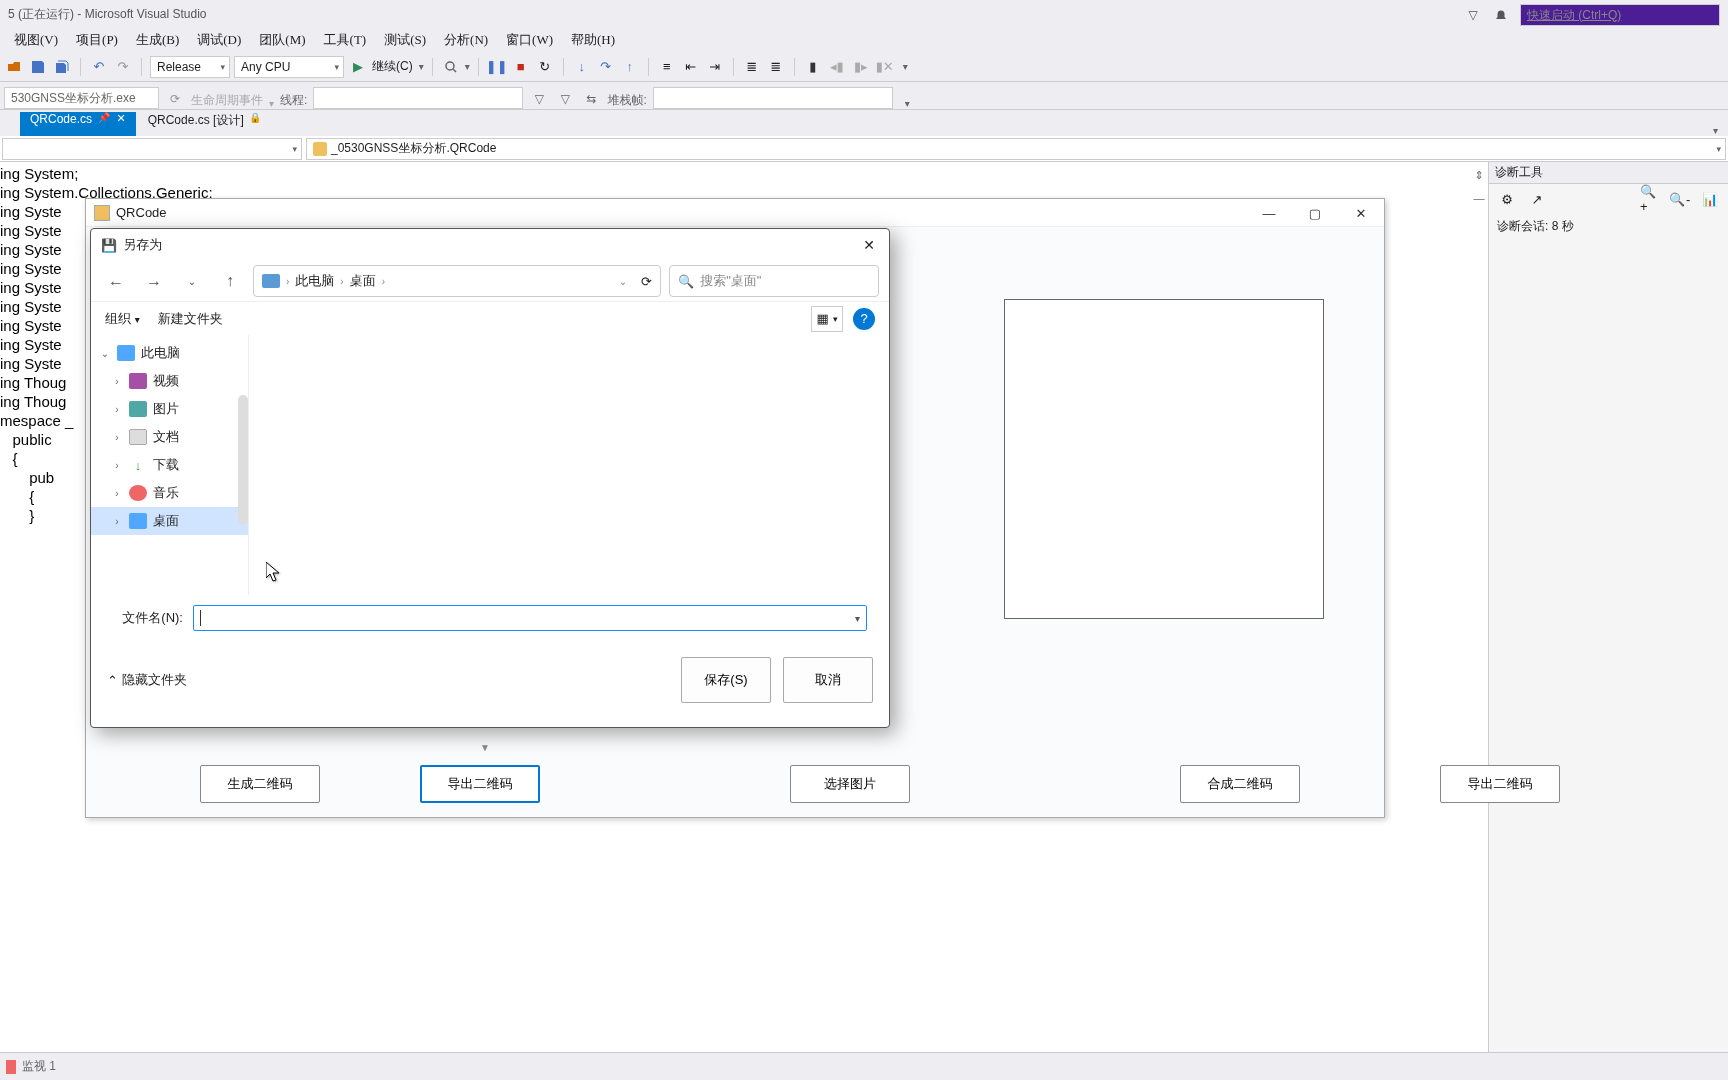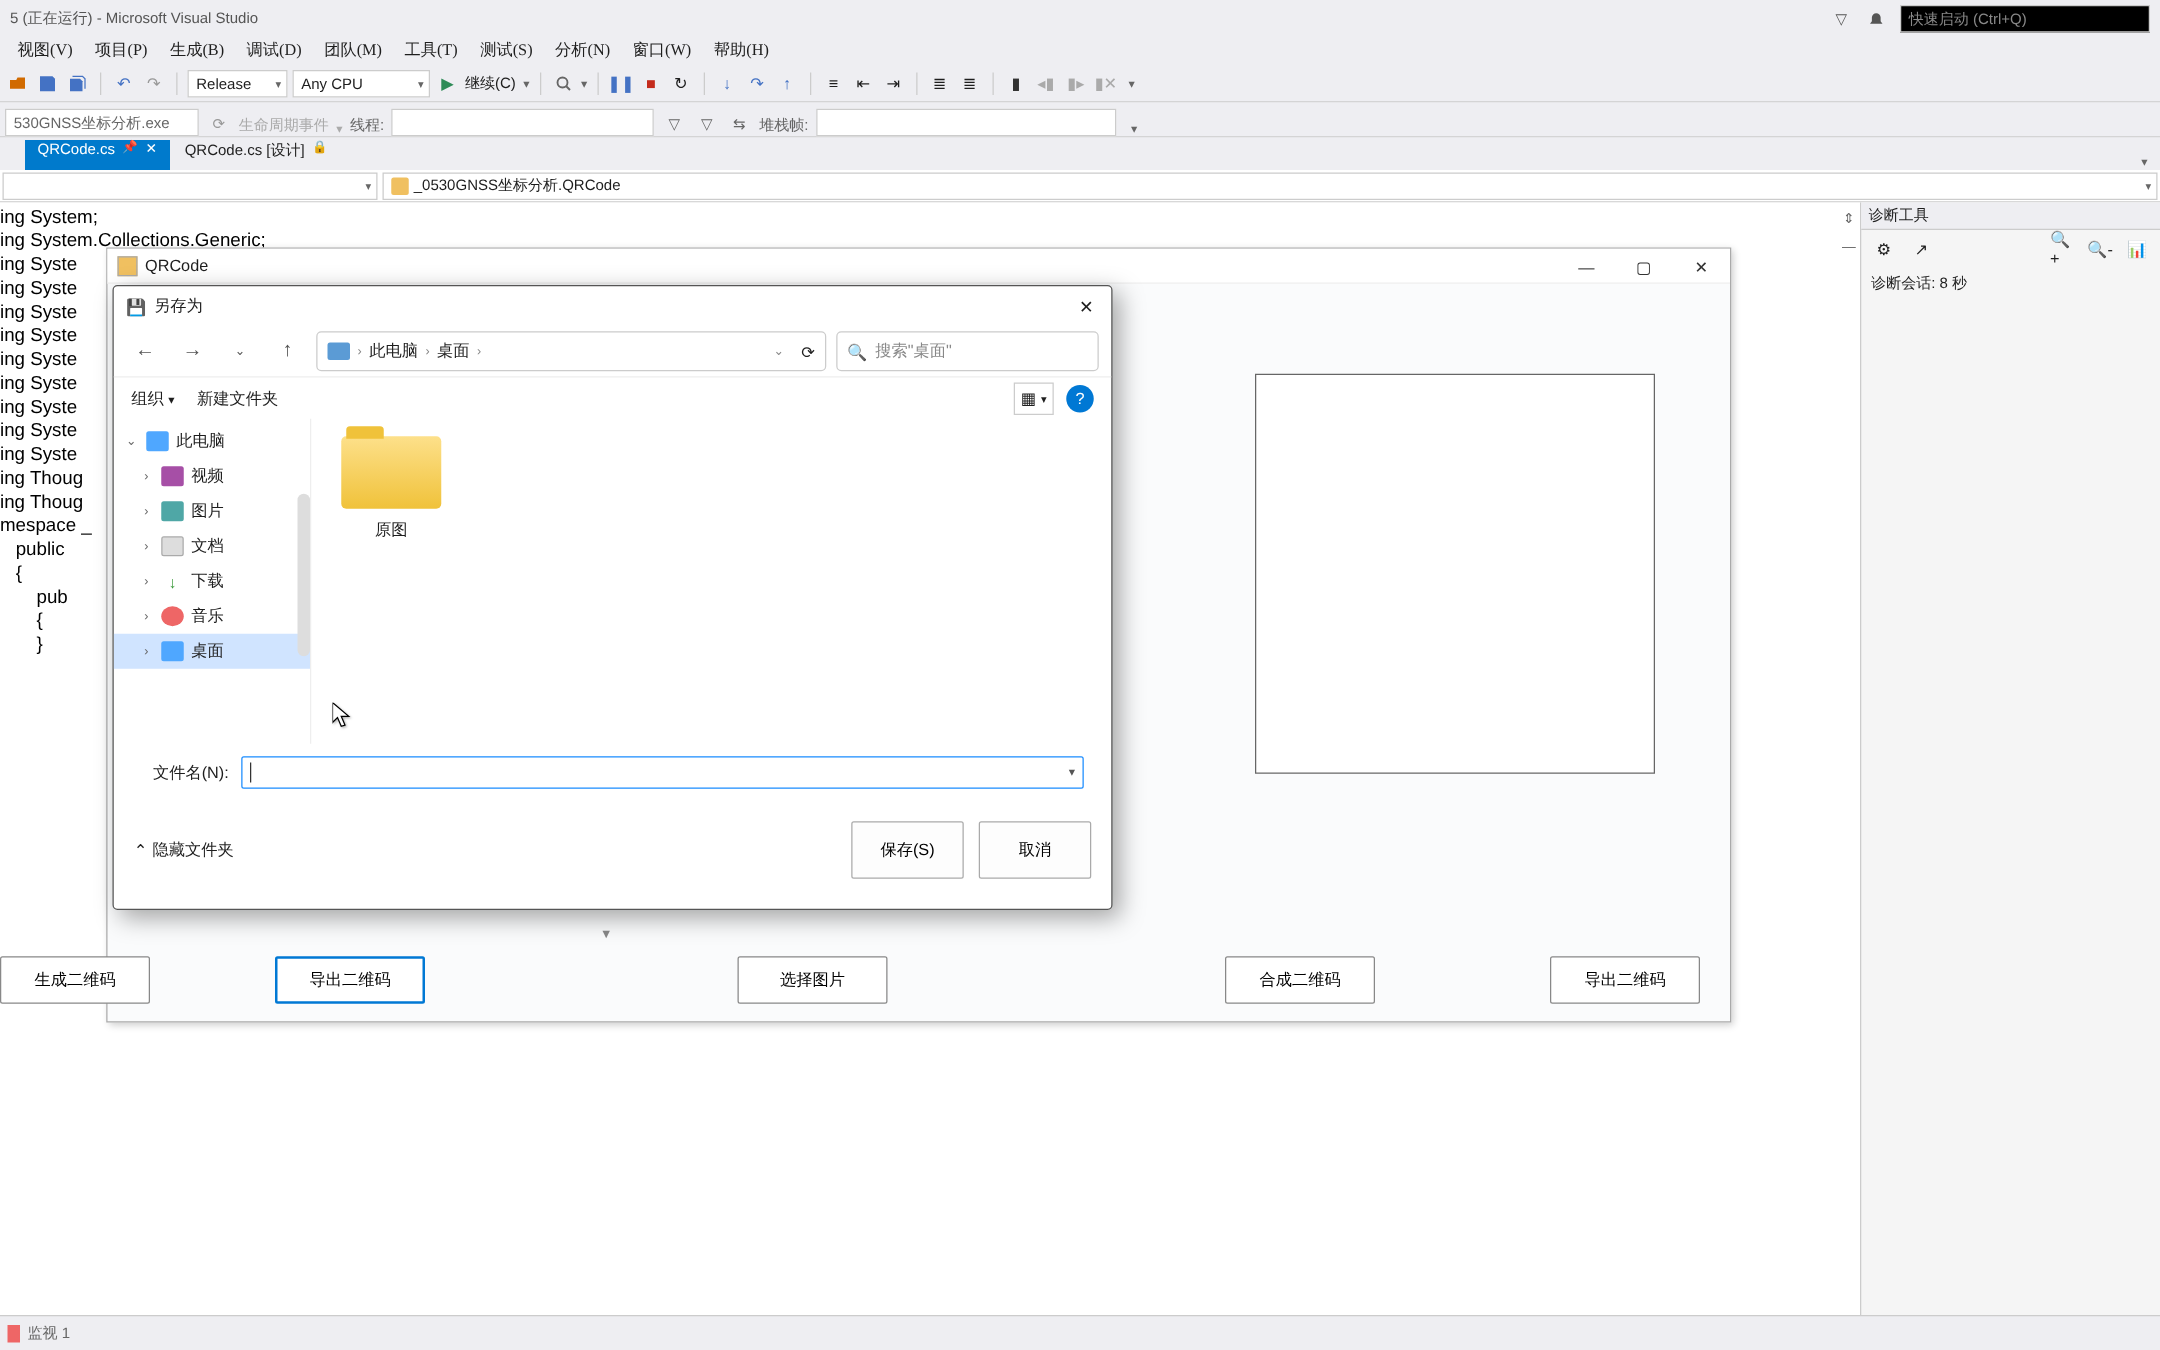--- a/index.html
+++ b/index.html
@@ -2,21 +2,21 @@
 <html><head>
   <meta charset="utf-8">
   <style>
     * { margin: 0; padding: 0; box-sizing: border-box; font-family: "Microsoft YaHei", "Segoe UI", sans-serif; }
     body { background: #fff; width: 1728px; height: 1080px; overflow: hidden; position: relative; font-size: 13px; color: #1e1e1e; }
     
     
     .title-bar { height: 28px; background: #eeeef2; display: flex; align-items: center; padding: 0 8px; color: #555; font-size: 12px; }
     .title-right { position: absolute; right: 8px; top: 4px; display: flex; align-items: center; gap: 10px; }
     .title-icon { width: 18px; height: 18px; display: flex; align-items: center; justify-content: center; color: #555; }
-    .quick-launch { width: 200px; height: 22px; border: 1px solid #ccc; background: #000000; padding: 0 6px; font-size: 12px; color: #888; display: flex; align-items: center; }
+    .quick-launch { width: 200px; height: 22px; border: 1px solid #ccc; background: #4c1d95; padding: 0 6px; font-size: 12px; color: #888; display: flex; align-items: center; text-decoration: underline; }
     
     
     .menu-bar { height: 24px; background: #eeeef2; display: flex; align-items: center; padding: 0 6px; gap: 2px; }
     .menu-item { padding: 2px 8px; cursor: pointer; font-size: 13px; font-family: Liberation Serif, serif; }
     
     
     .toolbar { height: 30px; background: #eeeef2; display: flex; align-items: center; padding: 0 4px; gap: 4px; border-bottom: 1px solid #ccc; }
     .tb-btn { width: 20px; height: 20px; display: flex; align-items: center; justify-content: center; cursor: pointer; }
     .tb-sep { width: 1px; height: 18px; background: #ccc; margin: 0 4px; }
     .tb-dropdown { height: 22px; border: 1px solid #ccc; background: #fff; padding: 0 20px 0 6px; font-size: 12px; display: flex; align-items: center; position: relative; }
@@ -104,21 +104,21 @@
     .sa-row label { width: 80px; text-align: right; padding-right: 10px; font-size: 13px; }
     .sa-combo { flex: 1; height: 26px; border: 1px solid #7aa7d4; border-radius: 2px; padding: 0 22px 0 6px; display: flex; align-items: center; position: relative; font-size: 13px; }
     .sa-combo.filename { border-color: #1a8cff; }
     .sa-combo::after { content: '▾'; position: absolute; right: 6px; font-size: 10px; color: #555; }
     
     .sa-footer { display: flex; align-items: center; padding: 8px 16px 12px; gap: 12px; }
     .sa-hide-folders { display: flex; align-items: center; gap: 4px; cursor: pointer; font-size: 13px; }
     .sa-btn { width: 90px; height: 46px; border: 1px solid #aaa; background: #fdfdfd; border-radius: 2px; cursor: pointer; font-size: 13px; }
     
     
-    .app-buttons { position: absolute; left: 0; top: 765px; width: 100%; display: flex; gap: 100px; z-index: 50; }
+    .app-buttons { position: absolute; left: 0; top: 765px; width: 100%; display: flex; gap: 100px; padding-left: 200px; z-index: 50; }
     .app-btn { width: 120px; height: 38px; border: 1px solid #888; background: #fff; border-radius: 2px; cursor: pointer; font-size: 13px; display: flex; align-items: center; justify-content: center; }
     .app-btn.focused { border: 2px solid #0078d4; }
     .control-grip { position: absolute; left: 480px; top: 742px; color: #888; font-size: 10px; }
     
     
     .bottom-panel { position: absolute; bottom: 0; left: 0; right: 0; height: 28px; background: #eeeef2; display: flex; align-items: center; padding: 0 6px; border-top: 1px solid #ccc; font-size: 12px; color: #666; }
     
     
     .fake-cursor { position: absolute; left: 266px; top: 562px; z-index: 200; pointer-events: none; }
     .ptr-svg { filter: drop-shadow(1px 1px 1px rgba(0,0,0,0.3)); }
@@ -385,26 +385,20 @@
         <span class="sa-tree-chevron">›</span>
         <span class="sa-tree-icon ico-music"></span>
         <span>音乐</span>
       </div>
       <div class="sa-tree-item selected" style="padding-left:20px">
         <span class="sa-tree-chevron">›</span>
         <span class="sa-tree-icon ico-desk"></span>
         <span>桌面</span>
       </div>
     </div>
-    <div class="sa-files">
-      <div class="sa-folder">
-        <div class="sa-folder-icon"></div>
-        <span class="sa-folder-label">原图</span>
-      </div>
-    </div>
   </div>
   <div class="sa-bottom">
     <div class="sa-row">
       <label>文件名(N):</label>
       <div class="sa-combo filename">
           <span style="border-left:1px solid #333;height:16px;animation:blink 1s infinite"></span>
         </div>
     </div>
   </div>
   <div class="sa-footer">

